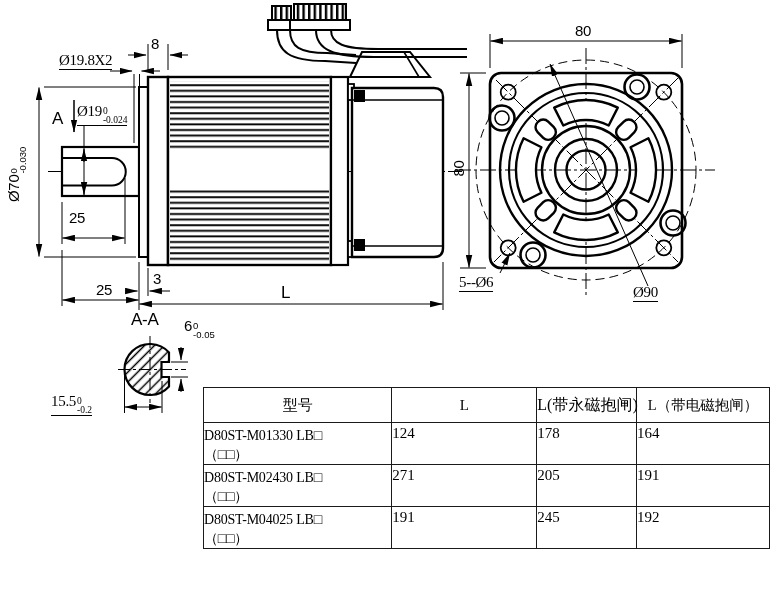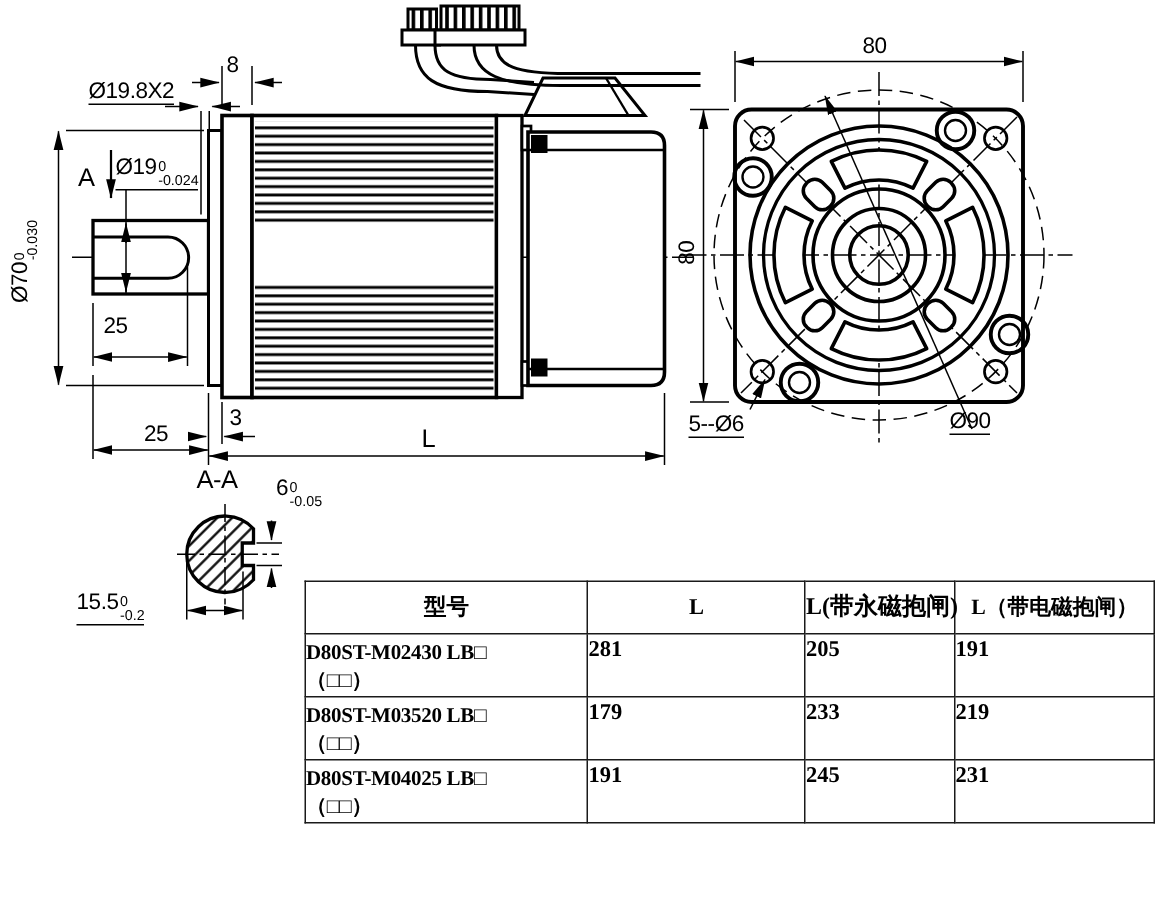--- a/index.html
+++ b/index.html
@@ -2,29 +2,29 @@
 <html><head>
 <meta charset="utf-8">
 <style>
   html,body{margin:0;padding:0;background:#fff;}
   #canvas{position:relative;width:776px;height:609px;background:#ffffff;overflow:hidden;
           font-family:"Liberation Sans",sans-serif;color:#000;}
   #art{position:absolute;left:0;top:0;}
   .dim{position:absolute;font:15px "Liberation Sans",sans-serif;color:#000;white-space:nowrap;
        letter-spacing:-0.3px;line-height:17px;}
   .big{font-size:17px;}
-  .u{border-bottom:1.4px solid #000;}
+  .u{border-bottom:1.4px solid #000;font-family:Liberation Serif, serif;}
   .ts{display:inline-flex;flex-direction:column;align-items:flex-start;font-size:9.5px;
       line-height:8.8px;letter-spacing:0;margin-left:1px;vertical-align:2px;}
   .rot{transform:rotate(-90deg);transform-origin:center center;}
   #spec-table{position:absolute;left:203px;top:387px;}
   table{border-collapse:collapse;table-layout:fixed;width:567px;
         font-family:"Liberation Serif",serif;}
   th,td{border:1.7px solid #1a1a1a;padding:0;vertical-align:top;
-        font-weight:bold;}
+        font-weight:normal;}
   thead tr{height:35px;}
   tbody tr{height:42px;}
   th{font-size:15px;vertical-align:middle;line-height:16px;}
   th.c3{font-size:16px;white-space:nowrap;}
   th.c4{font-size:14.5px;margin-left:36px;}
   td{font-size:15px;padding-top:2px;}
   td.model{font-size:14px;letter-spacing:-0.2px;line-height:19px;padding-top:3px;}
 </style>
 </head>
 <body>
@@ -218,21 +218,21 @@
         <span>-0.030</span>
       </span>
 </div>
 <div class="dim" style="left:69px;top:209px"><span>25</span></div>
 <div class="dim" style="left:96px;top:281px"><span>25</span></div>
 <div class="dim" style="left:153px;top:270px"><span>3</span></div>
 <div class="dim big" style="left:281px;top:284px"><span>L</span></div>
 <div class="dim" style="left:575px;top:22px"><span>80</span></div>
 <div class="dim rot" style="left:446px;top:160px;width:24px;text-align:center"><span>80</span></div>
 <div class="dim u" style="left:459px;top:274px"><span>5--Ø6</span></div>
-<div class="dim u" style="left:633px;top:272px"><span>Ø90</span></div>
+<div class="dim u" style="left:633px;top:284px"><span>Ø90</span></div>
 <div class="dim big" style="left:131px;top:311px"><span>A-A</span></div>
 <div class="dim" style="left:184px;top:317px">
   <span>6</span><span class="ts">
         <span>0</span>
         <span>-0.05</span>
       </span>
 </div>
 <div class="dim u" style="left:51px;top:393px">
   <span>15.5</span><span class="ts">
         <span>0</span>
@@ -252,42 +252,42 @@
       <tr>
         <th>型号</th>
         <th>L</th>
         <th class="c3">L(带永磁抱闸)</th>
         <th class="c4">L（带电磁抱闸）</th>
       </tr>
     </thead>
     <tbody>
       <tr>
         <td class="model">
+          <div>D80ST-M01330 LB□</div>
+          <div>（□□）</div>
+        </td>
+        <td>124</td>
+        <td>178</td>
+        <td>164</td>
+      </tr>
+      <tr>
+        <td class="model">
           <div>D80ST-M02430 LB□</div>
           <div>（□□）</div>
         </td>
-        <td>281</td>
+        <td>271</td>
         <td>205</td>
         <td>191</td>
-      </tr>
-      <tr>
-        <td class="model">
-          <div>D80ST-M03520 LB□</div>
-          <div>（□□）</div>
-        </td>
-        <td>179</td>
-        <td>233</td>
-        <td>219</td>
       </tr>
       <tr>
         <td class="model">
           <div>D80ST-M04025 LB□</div>
           <div>（□□）</div>
         </td>
         <td>191</td>
         <td>245</td>
-        <td>231</td>
+        <td>192</td>
       </tr>
     </tbody>
   </table>
 </div>
 
 </div>
 
 </body></html>

